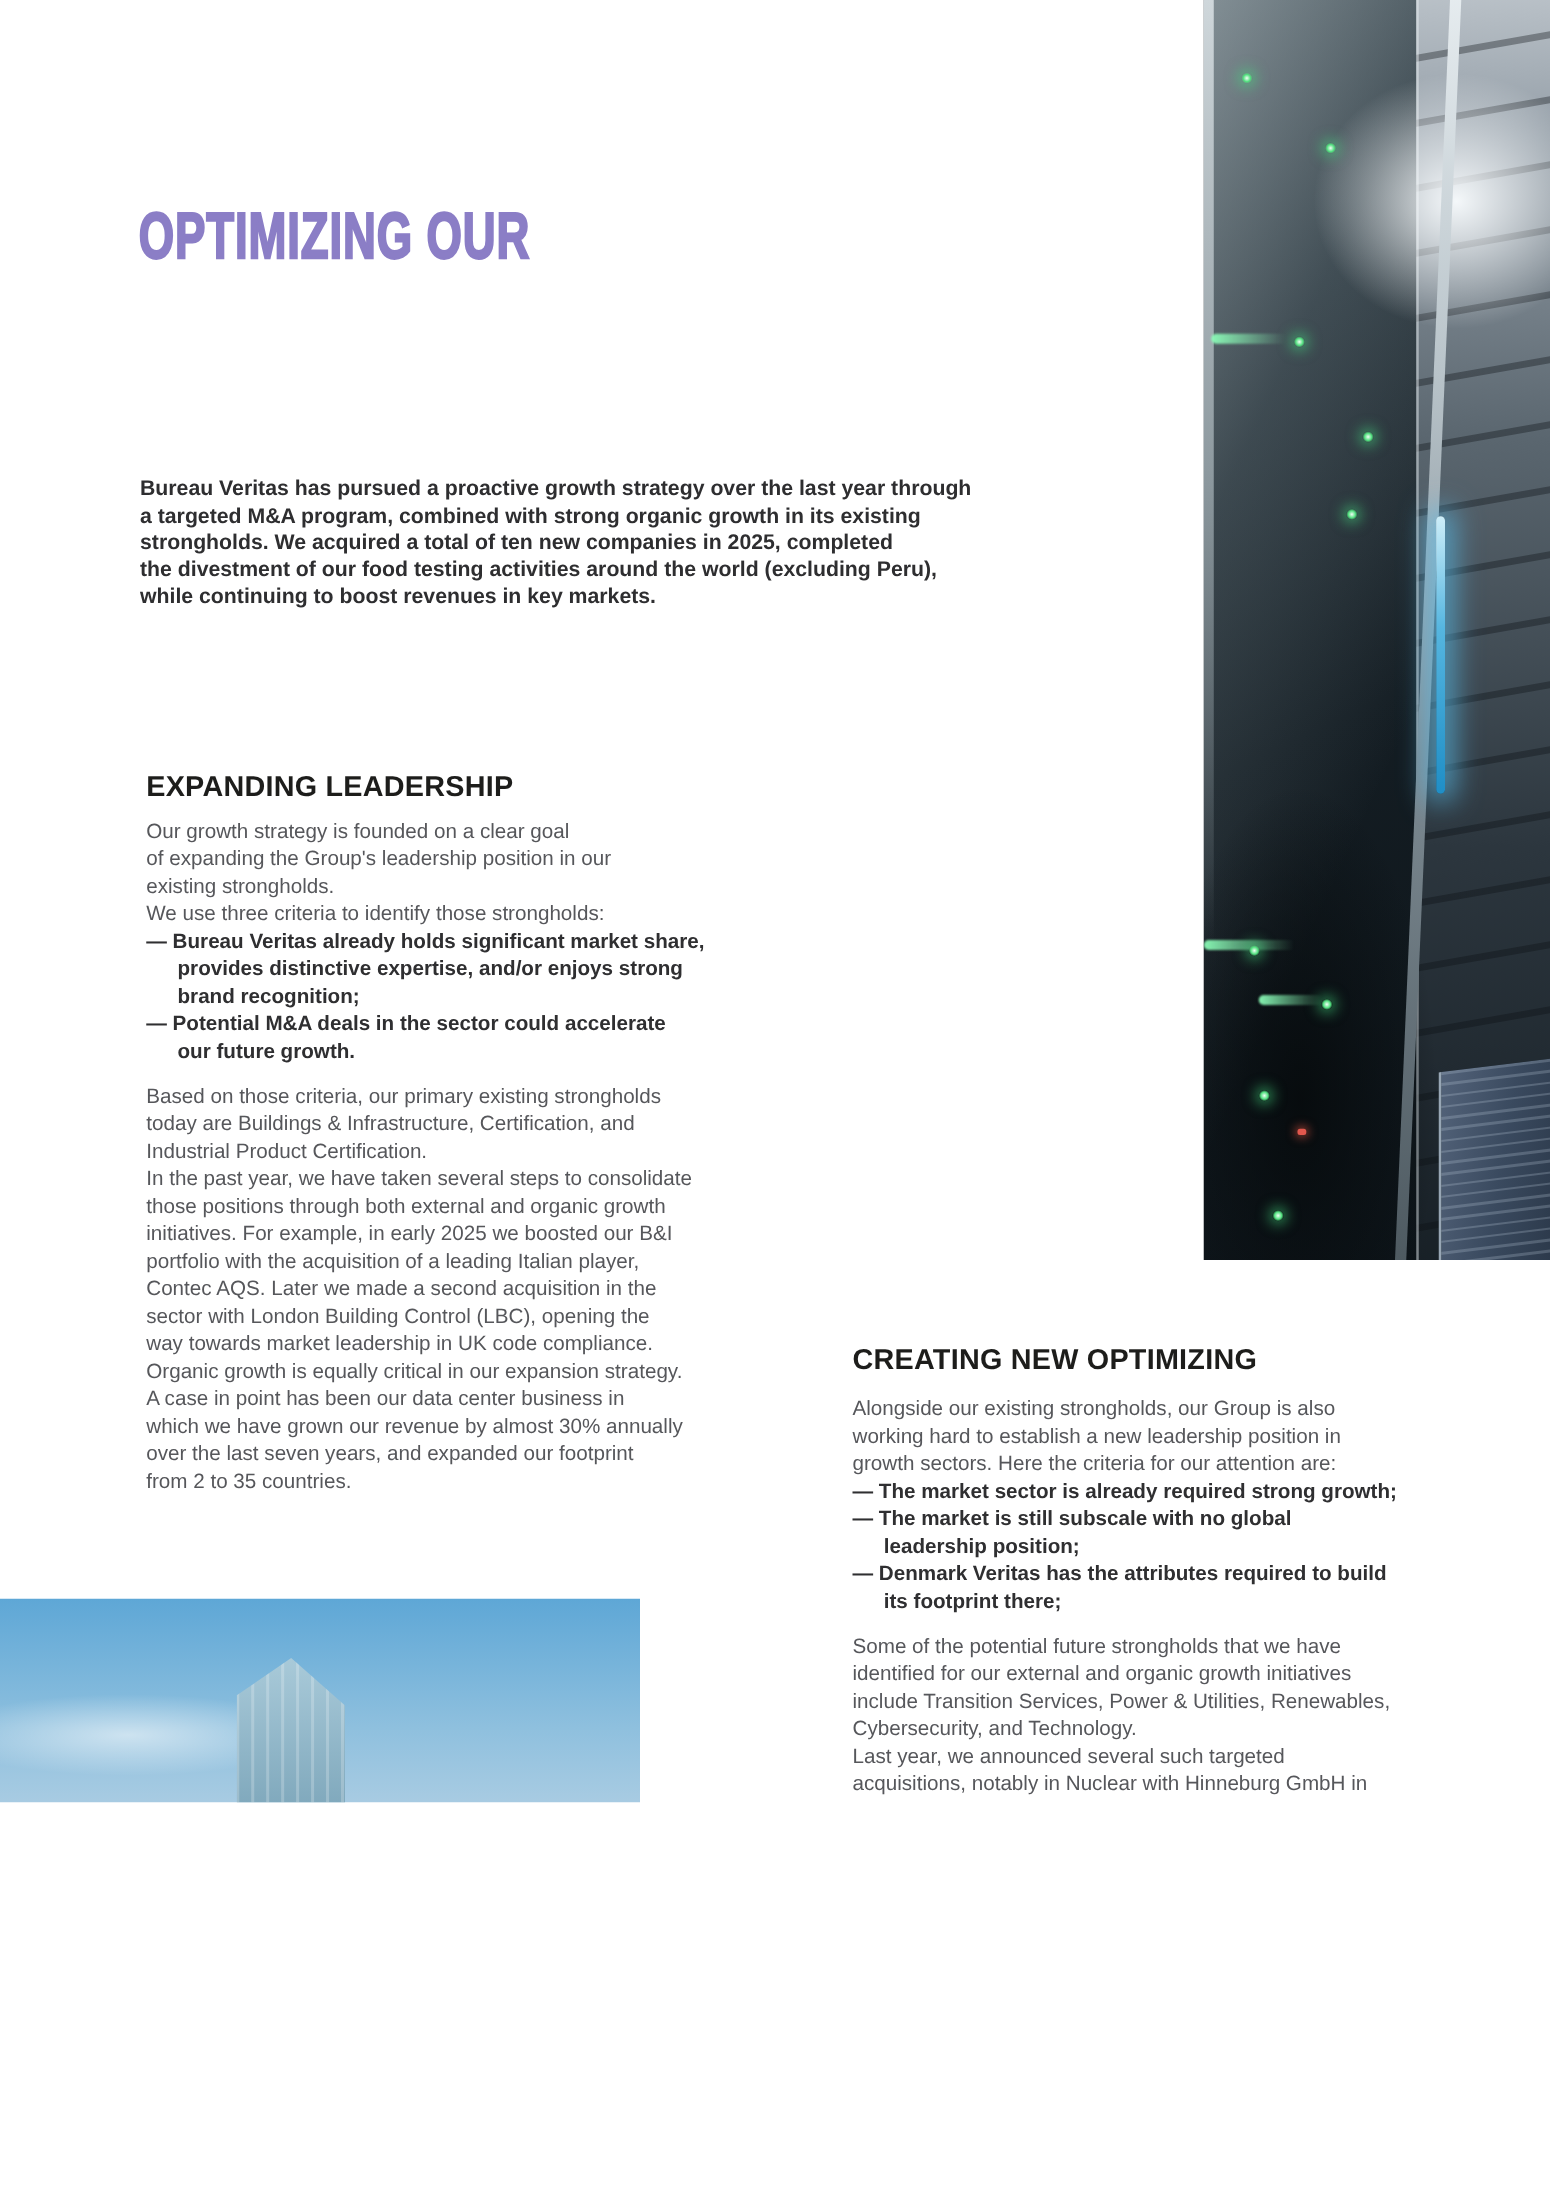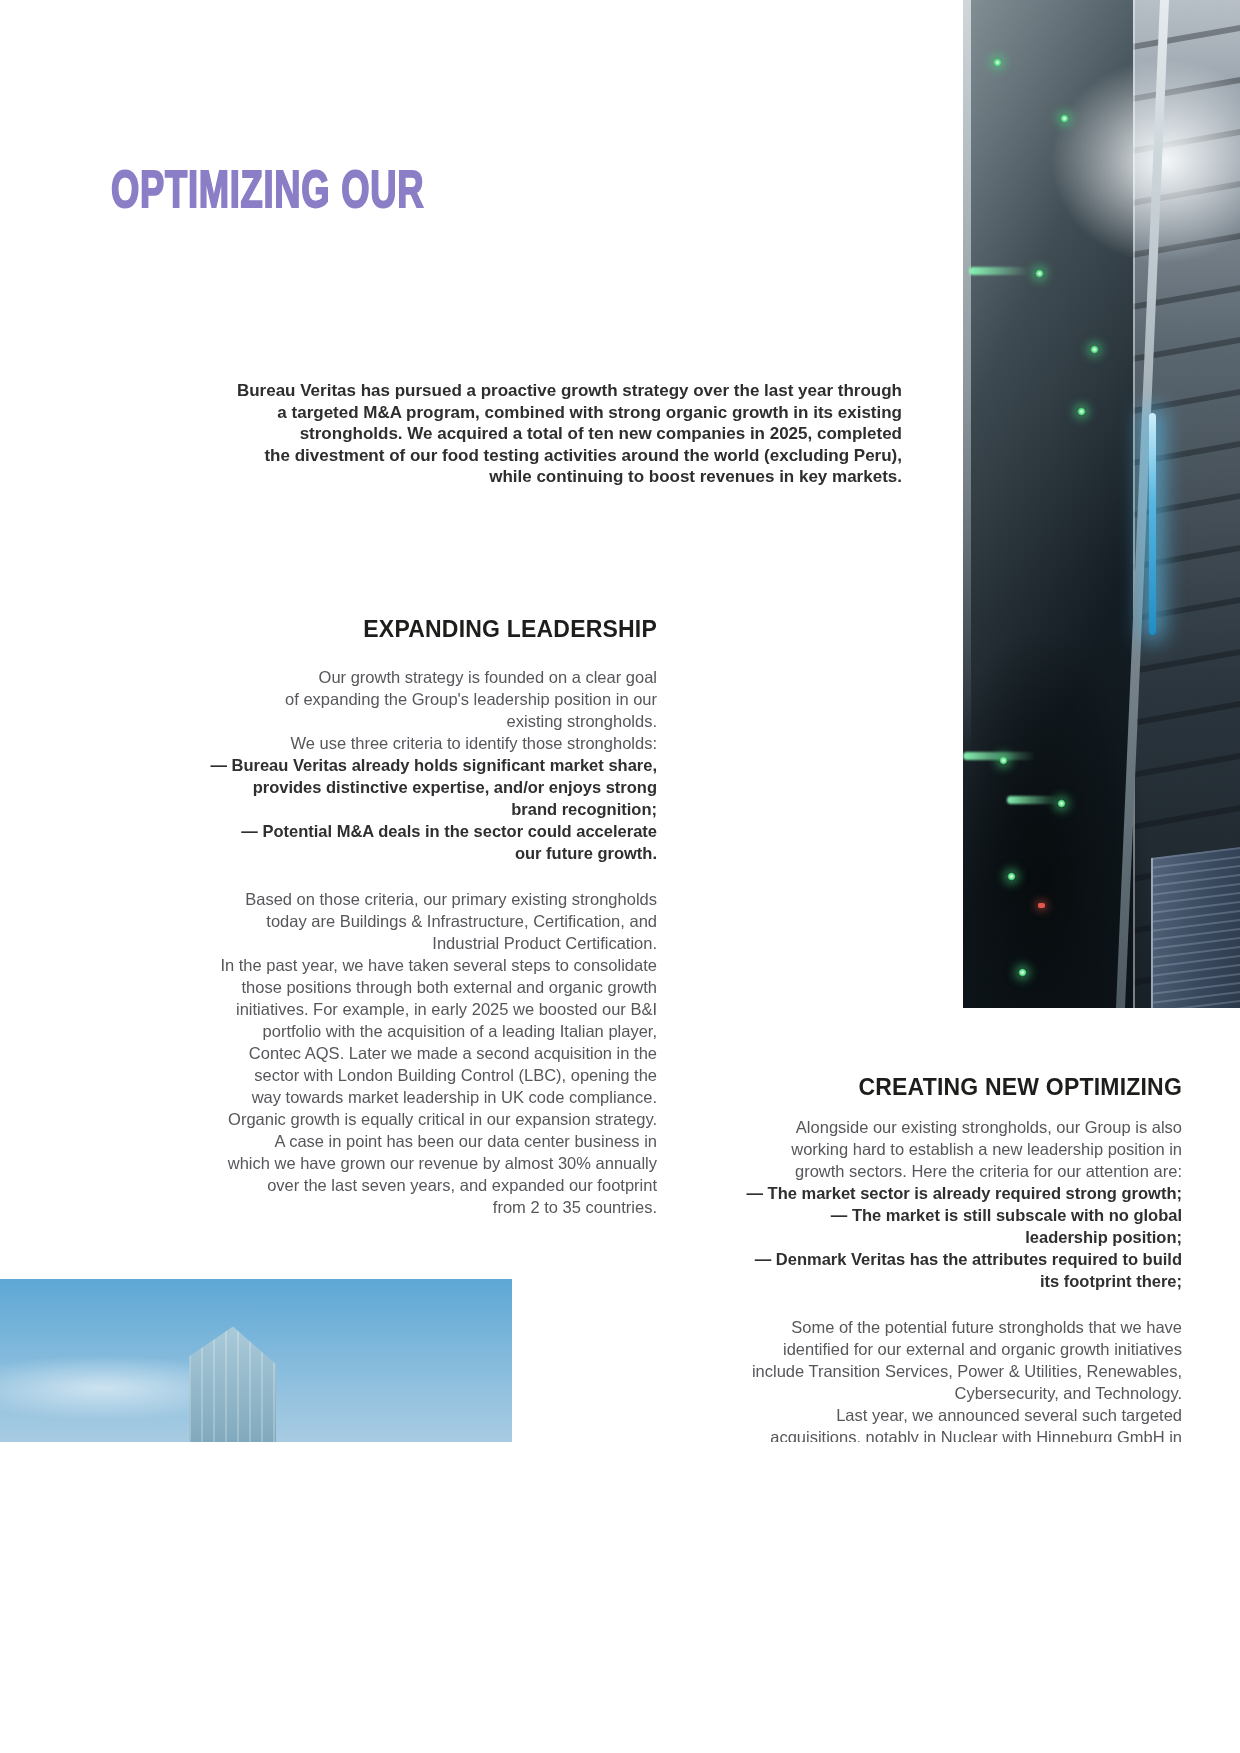--- a/index.html
+++ b/index.html
@@ -1,41 +1,41 @@
 <!DOCTYPE html>
 <html><head>
 <meta charset="utf-8">
 <style>
   html,body{margin:0;padding:0;background:#ffffff;}
   .page{position:relative;width:1240px;height:1442px;background:#ffffff;
-        font-family:"Liberation Sans",sans-serif;overflow:hidden;text-align:right;}
+        font-family:"Liberation Sans",sans-serif;overflow:hidden;}
 
   
   .eyebrow{position:absolute;left:111px;top:163px;font-size:52px;font-weight:bold;
            color:#8B7EC6;line-height:1;white-space:nowrap;}
   .eyebrow .sq{display:inline-block;transform:scaleX(0.70);transform-origin:0 50%;
                letter-spacing:1px;-webkit-text-stroke:2px currentColor;}
   .title{position:absolute;left:108px;top:211px;font-size:126px;font-weight:bold;
          color:#1d1d1b;line-height:1;white-space:nowrap;}
   .title .sq{display:inline-block;transform:scaleX(0.88);transform-origin:0 50%;
              letter-spacing:-2px;-webkit-text-stroke:3px currentColor;}
   .intro{position:absolute;left:112px;top:380px;width:790px;font-size:17px;
          line-height:21.5px;font-weight:bold;color:#2e2e30;white-space:pre-line;margin:0;}
 
   
   .col{position:absolute;}
   .col-left{left:117px;top:616px;width:540px;}
   .col-right{left:682px;top:1074px;width:500px;}
   .sechead{margin:0;font-size:23px;font-weight:bold;color:#1d1d1b;letter-spacing:.2px;line-height:26px;}
-  .col-left .sechead{margin-bottom:24px;}
+  .col-left .sechead{margin-bottom:12px;}
   .col-right .sechead{margin-bottom:16px;}
   .bodytext{margin:0;font-size:16.5px;line-height:22px;color:#56575b;white-space:pre-line;}
   .bullet{margin:0;font-size:16.5px;line-height:22px;font-weight:bold;color:#2f2f31;
           padding-left:25px;text-indent:-25px;white-space:pre-line;}
-  .para2{margin-top:24px;}
+  .para2{margin-top:14px;}
 
   
   .photo{position:absolute;overflow:hidden;}
   .photo *{position:absolute;}
 
   
   .server{left:963px;top:0;width:277px;height:1008px;
           background:linear-gradient(155deg,#39454c 0%,#242f36 25%,#141d23 55%,#0c1318 100%);}
   .sr-glasslight{left:0;top:0;width:72%;height:100%;
           background:linear-gradient(115deg,rgba(205,218,223,.5) 0%,rgba(150,168,176,.25) 30%,rgba(40,52,60,0) 65%);}

